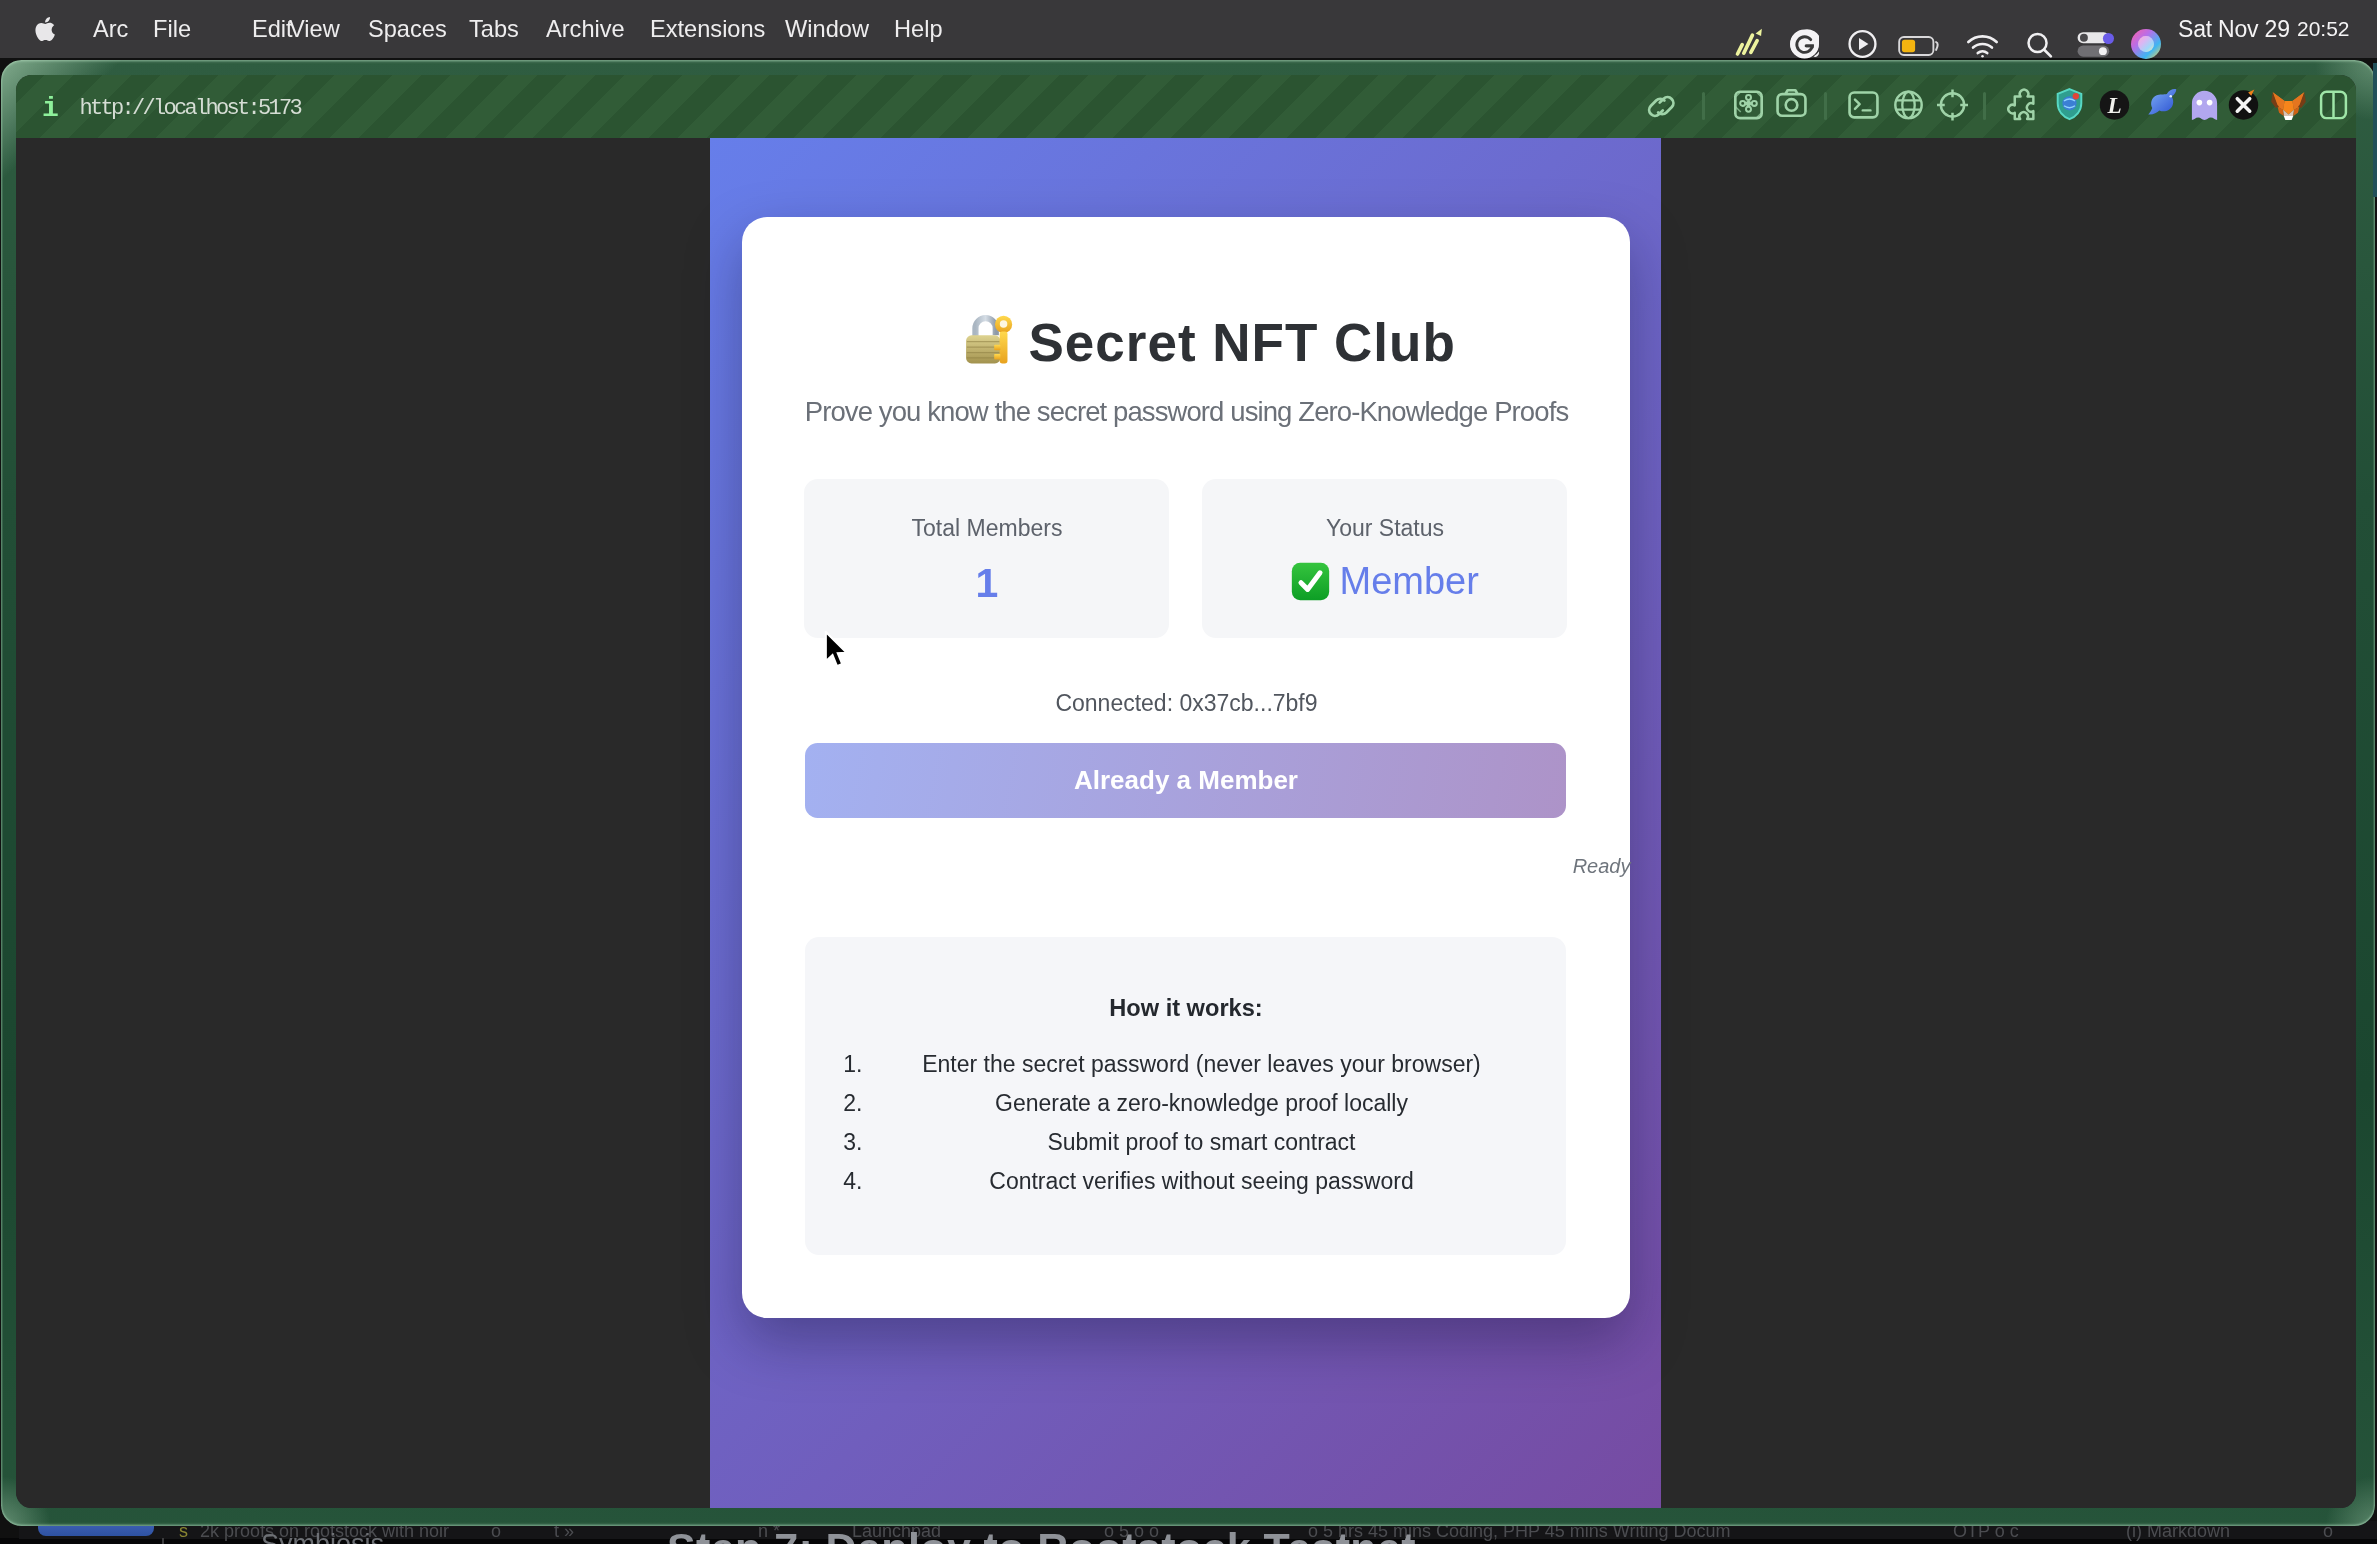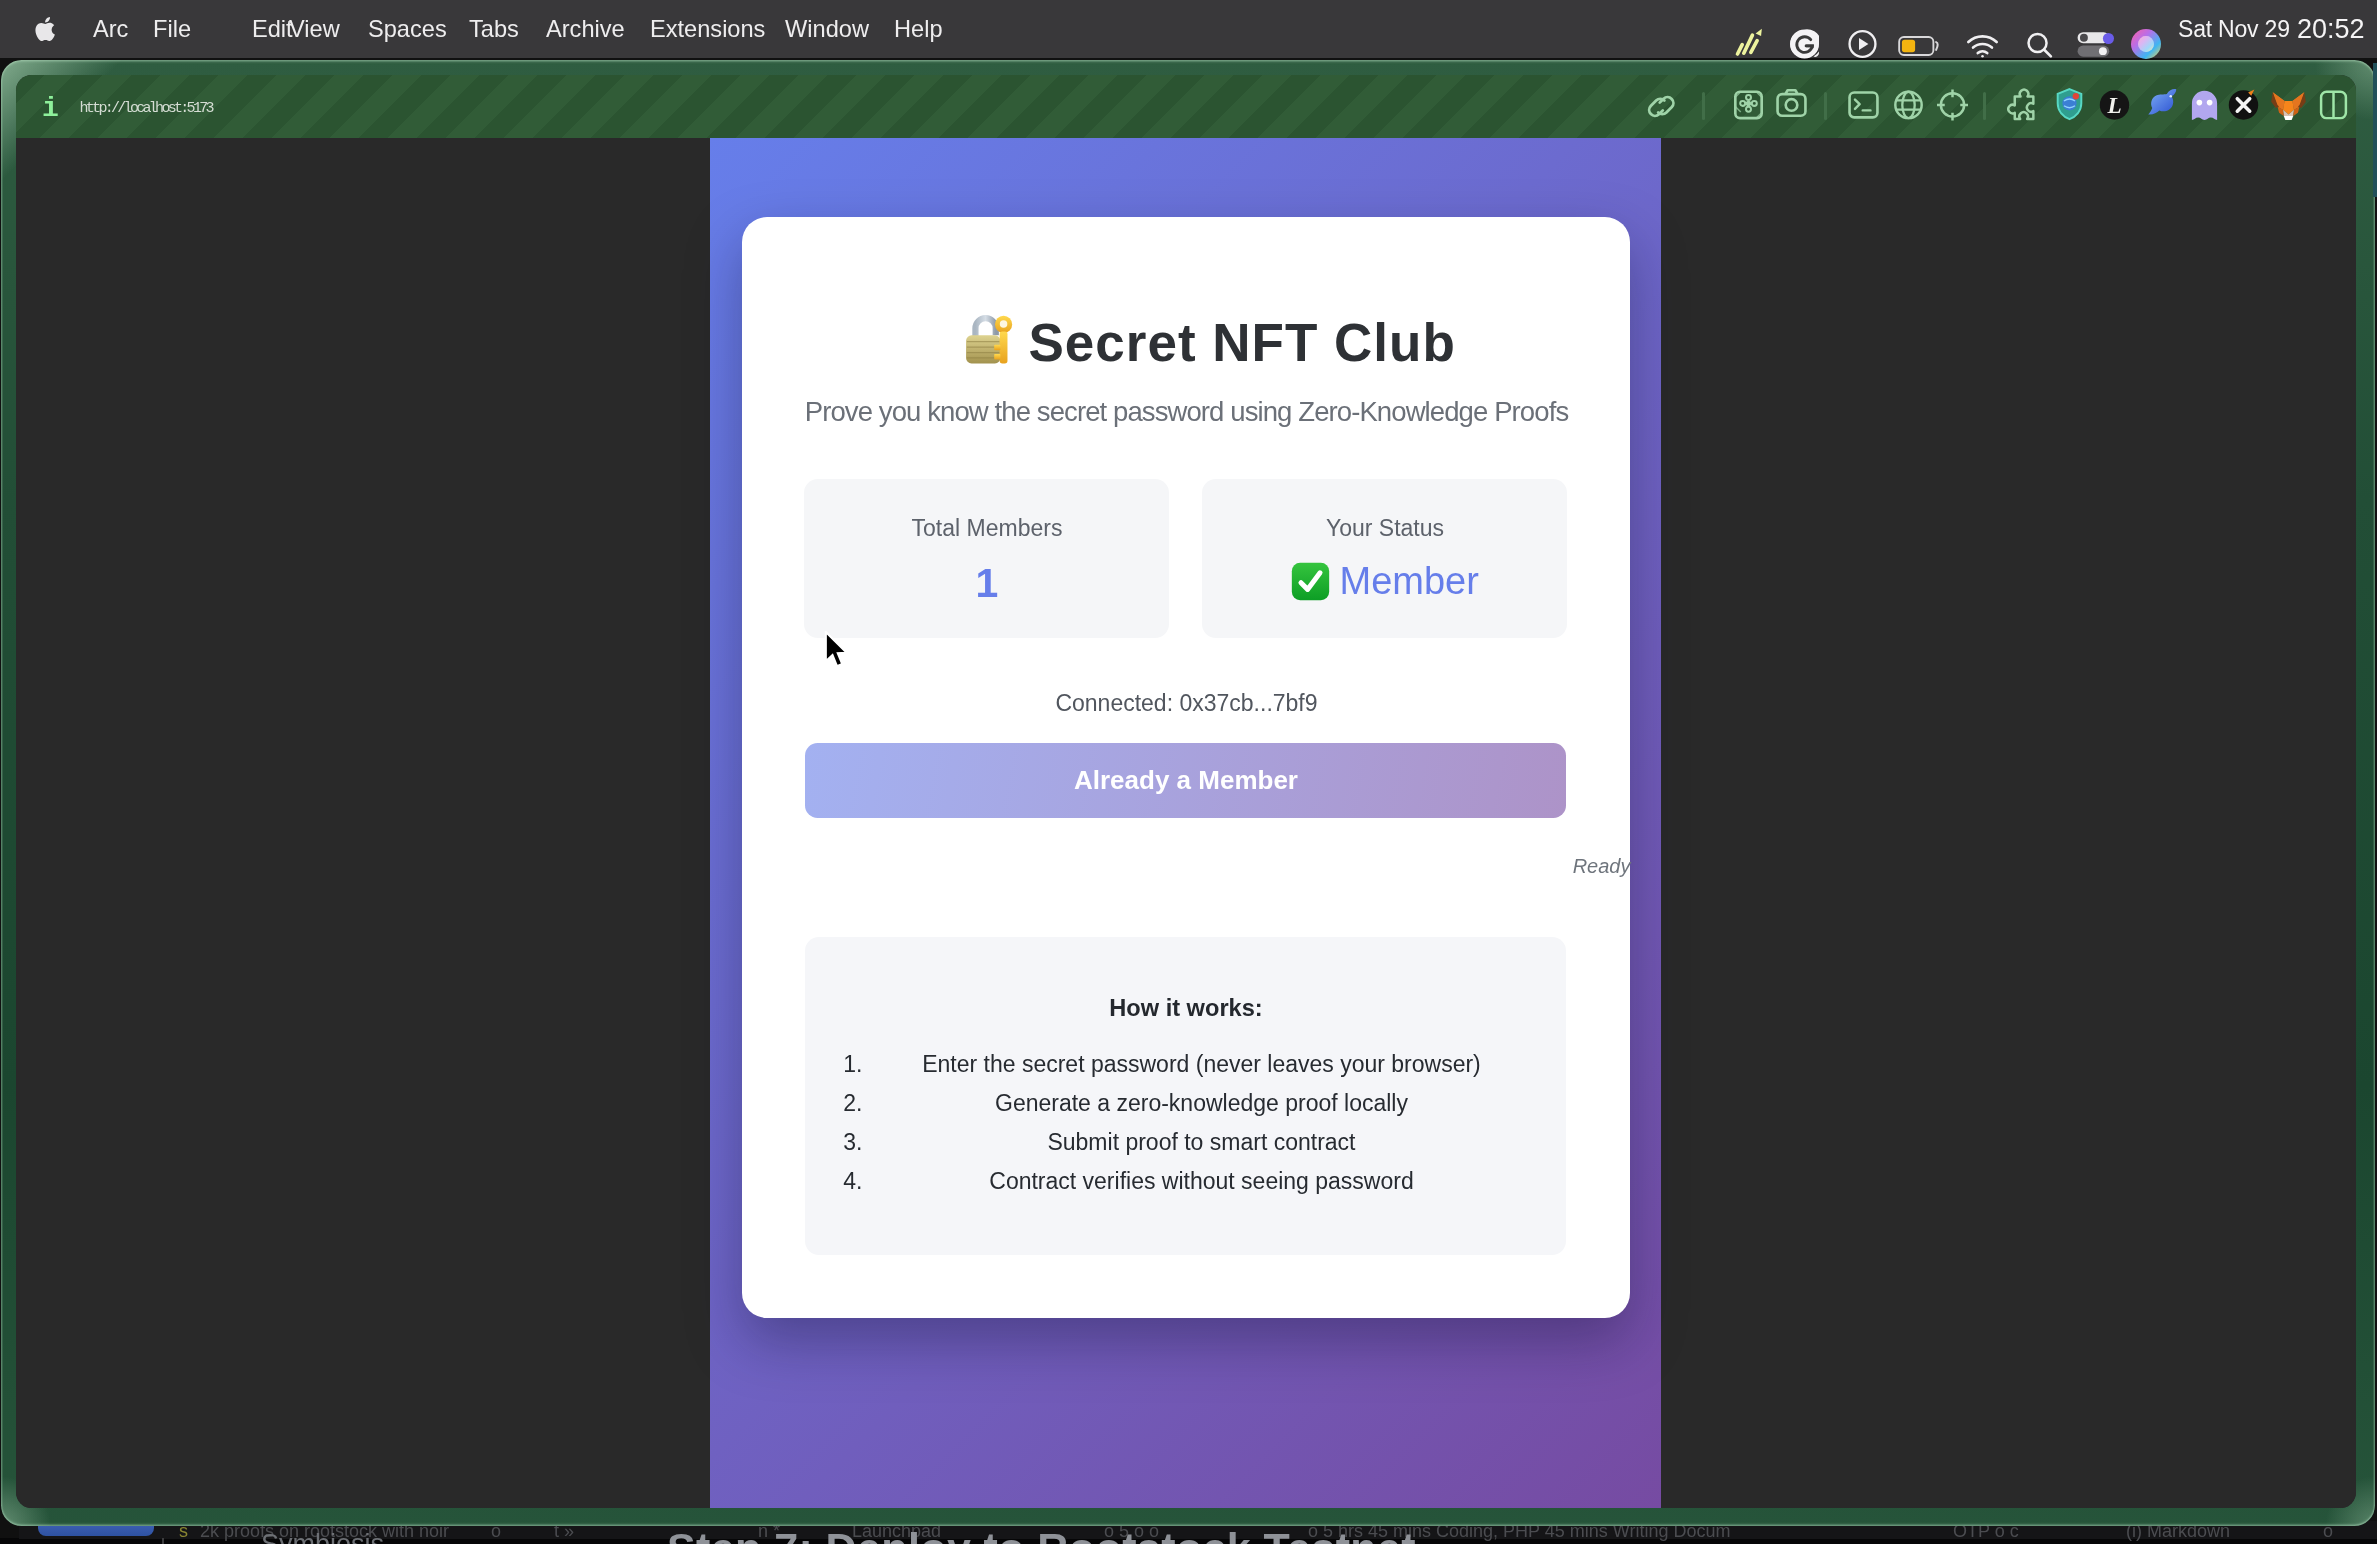--- a/index.html
+++ b/index.html
@@ -29,21 +29,21 @@
            linear-gradient(180deg, #2f5d41 0%, #224e36 30%, #1b462f 70%, #26543a 100%);
          box-shadow: inset 0 1.6px 2.4px rgba(190,230,200,0.4), inset 0 -1.6px 2.4px rgba(190,235,205,0.38), inset 0 0 0 1.6px rgba(150,195,165,0.22);
   }
   #wininner { position:absolute; left:15.7px; top:15px; width:2340px; height:1433px; border-radius:15.7px; overflow:hidden; background:#292929; }
 
   
   #toolbar { position:absolute; left:0; top:0; width:2340px; height:63px;
     background:repeating-linear-gradient(135deg, #2b5431 0px, #2b5431 20.4px, #315c37 20.4px, #315c37 41px);
   }
   #urli { position:absolute; left:22px; top:12.6px; width:23.6px; height:42px; color:#8ef09b; font-family:"Liberation Mono",monospace; font-weight:700; font-size:28px; line-height:42px; text-align:center; }
-  #urltext { position:absolute; left:63px; top:12.6px; height:42px; line-height:42px; color:#d5ddd4; font-family:"Liberation Mono",monospace; font-size:15px; letter-spacing:-2.7px; }
+  #urltext { position:absolute; left:63px; top:12.6px; height:42px; line-height:42px; color:#d5ddd4; font-family:"Liberation Mono",monospace; font-size:22px; letter-spacing:-2.7px; }
   .tsep { position:absolute; top:17.3px; width:2.4px; height:28px; background:#416e48; border-radius:1.6px; }
   .ticon { position:absolute; top:0px; }
 
   
   #content { position:absolute; left:0; top:63px; width:2340px; height:1370px; background:#292929; }
   #purple { position:absolute; left:694px; top:0; width:951px; height:1370px;
     background:linear-gradient(135deg, #667eea 0%, #764ba2 100%); }
 
   
   #card { position:absolute; left:32px; top:79px; width:888px; height:1101px; background:#ffffff; border-radius:25px;
@@ -328,15 +328,15 @@
           <stop offset="0.35" stop-color="#b96ee8"></stop>
         <stop offset="0.7" stop-color="#3fb6f2"></stop>
           <stop offset="1" stop-color="#ffd34e"></stop>
       </linearGradient>
     </defs>
     <circle cx="19" cy="19" r="19" fill="url(#rnb1)"></circle>
     <circle cx="19" cy="19" r="10" fill="#fff" fill-opacity="0.9"></circle>
     <circle cx="19" cy="19" r="10" fill="url(#rnb1)" fill-opacity="0.45"></circle>
   </svg>
   <span class="mi clock" style="left:2178px; font-size:23px; letter-spacing:-0.2px;">Sat Nov 29</span>
-  <span class="mi clock" style="left:2297px; font-size:27px;">20:52</span>
+  <span class="mi clock" style="left:2297px; font-size:21px;">20:52</span>
 </div>
 
 
 </body></html>

